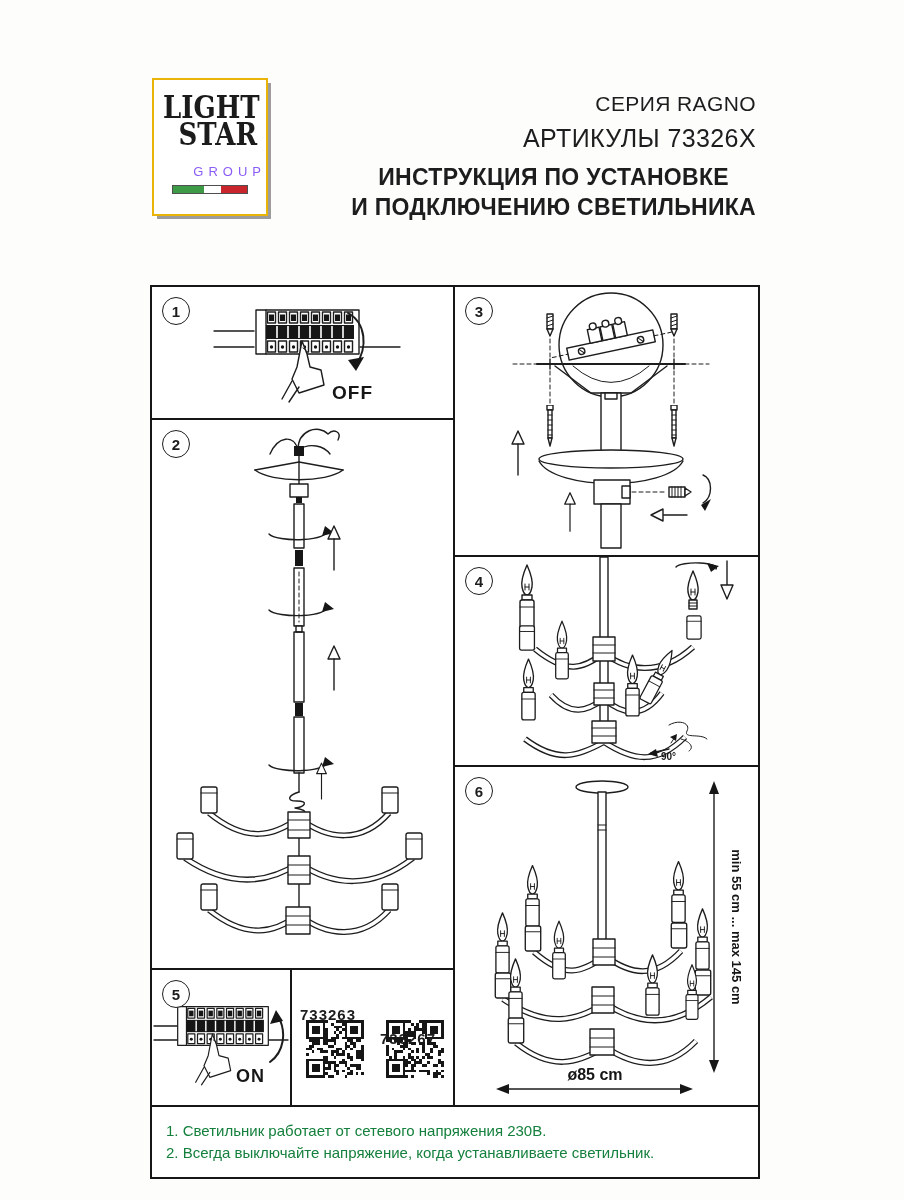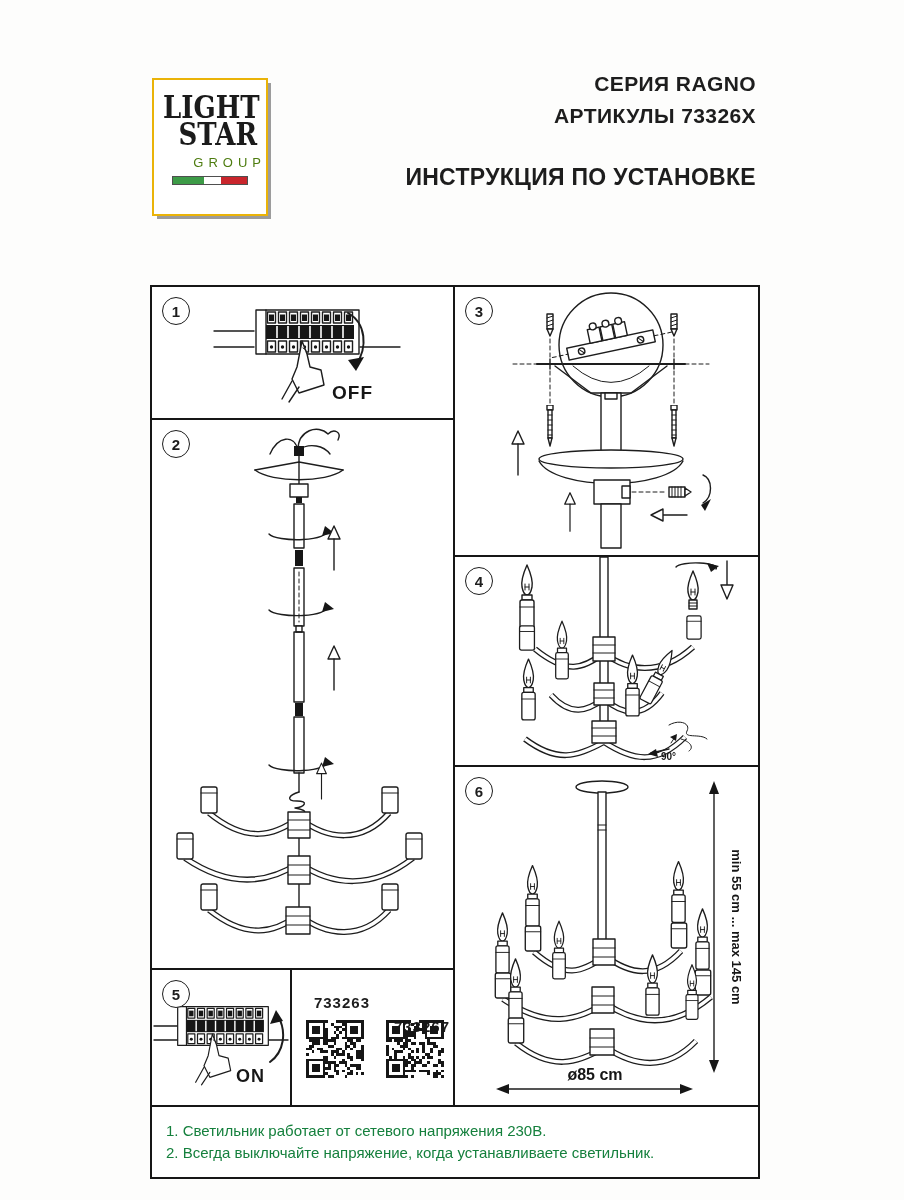--- a/index.html
+++ b/index.html
@@ -5,29 +5,29 @@
   html,body{margin:0;padding:0;}
   body{width:904px;height:1200px;background:#fdfdfc;position:relative;overflow:hidden;
        font-family:"Liberation Sans",sans-serif;color:#1d1d1d;}
 
   
   .logo-box{position:absolute;left:152px;top:78px;width:112px;height:134px;background:#fff;
             border:2px solid #eab308;box-shadow:4px 4px 0 -1px #9c9c9c;text-align:right;}
   .logo-word{font-family:"DejaVu Serif","Liberation Serif",serif;font-weight:bold;color:#1b1b1b;
              font-size:31px;line-height:27px;transform:scaleX(.84);transform-origin:50% 50%;}
   .logo-word.first{margin-top:14px;}
-  .logo-group{margin-top:7px;font-size:13px;letter-spacing:5px;color:#4d7c0f;padding-left:5px;}
+  .logo-group{margin-top:16px;font-size:13px;letter-spacing:5px;color:#8b5cf6;padding-left:5px;}
   .logo-flag{width:76px;height:9px;margin:6px auto 0;display:flex;border:1px solid #4f4f4f;box-sizing:border-box;}
   .logo-flag .g{flex:4.2;}
   .logo-flag .w{flex:2.3;background:#fff;}
   .logo-flag .r{flex:3.5;}
 
-  .hdr-line{position:absolute;right:148px;font-weight:bold;white-space:nowrap;letter-spacing:.4px;}
+  .hdr-line{position:absolute;right:148px;font-weight:normal;white-space:nowrap;letter-spacing:.4px;margin-top:20px;}
   .hdr-series{top:72px;font-size:21px;}
-  .hdr-articles{top:104px;font-size:21px;}
+  .hdr-articles{top:104px;font-size:25px;}
   .hdr-title{position:absolute;right:148px;top:162px;text-align:center;font-weight:bold;
              font-size:23px;line-height:30px;letter-spacing:.3px;white-space:nowrap;}
 
   
   .grid{position:absolute;left:150px;top:285px;width:606px;height:890px;border:2px solid #161616;background:#fff;}
   .panel{position:absolute;box-sizing:border-box;background:#fff;}
   .b-r{border-right:2px solid #161616;}
   .b-b{border-bottom:2px solid #161616;}
   .badge{position:absolute;left:10px;top:10px;width:26px;height:26px;border:1.6px solid #1d1d1d;
          border-radius:50%;font-size:15px;font-weight:bold;display:flex;align-items:center;
@@ -43,21 +43,21 @@
   .dash{stroke-dasharray:4 3;}
   .wave-u{fill:none;stroke:#1d1d1d;stroke-width:6;}
   .wave-o{fill:none;stroke:#ffffff;stroke-width:3.4;}
   .txt{font-family:"Liberation Sans",sans-serif;font-weight:bold;fill:#161616;stroke:none;}
 
   
   .notes{position:absolute;left:0;top:820px;width:606px;height:70px;box-sizing:border-box;
          padding:13px 0 0 14px;font-size:15px;line-height:22px;color:#15803d;background:#fff;}
 
   
-  .qr-num{position:absolute;top:24px;font-size:15px;font-weight:bold;letter-spacing:1px;width:70px;text-align:right;}
+  .qr-num{position:absolute;top:36px;font-size:15px;font-weight:bold;letter-spacing:1px;width:70px;text-align:left;}
 </style>
 </head>
 <body>
 
 <svg width="0" height="0" style="position:absolute" aria-hidden="true">
   <defs>
     <pattern id="thread" width="10" height="4" patternUnits="userSpaceOnUse">
       <path d="M0,2 H10" stroke="#1d1d1d" stroke-width="0.9" fill="none"></path>
     </pattern>
     <symbol id="candle" viewBox="0 0 20 68">
@@ -158,20 +158,21 @@
     <div class="g" style="background: rgb(61, 155, 71);"></div>
     <div class="w"></div>
     <div class="r" style="background: rgb(201, 37, 44);"></div>
   </div>
 </div>
 
 <div class="hdr-line hdr-series">СЕРИЯ RAGNO</div>
 <div class="hdr-line hdr-articles">АРТИКУЛЫ 73326X</div>
 <div class="hdr-title">
   <div>ИНСТРУКЦИЯ ПО УСТАНОВКЕ</div>
+  <div>И ПОДКЛЮЧЕНИЮ СВЕТИЛЬНИКА</div>
 </div>
 
 <div class="grid">
 
   <div class="panel b-r b-b" style="left:0;top:0;width:303px;height:133px;">
     <div class="badge">1</div>
     <svg width="301" height="131" viewBox="0 0 301 131">
       <line class="ln" x1="62" y1="44" x2="102" y2="44"></line>
       <line class="ln" x1="62" y1="60" x2="102" y2="60"></line>
       <line class="ln" x1="208" y1="60" x2="248" y2="60"></line>

